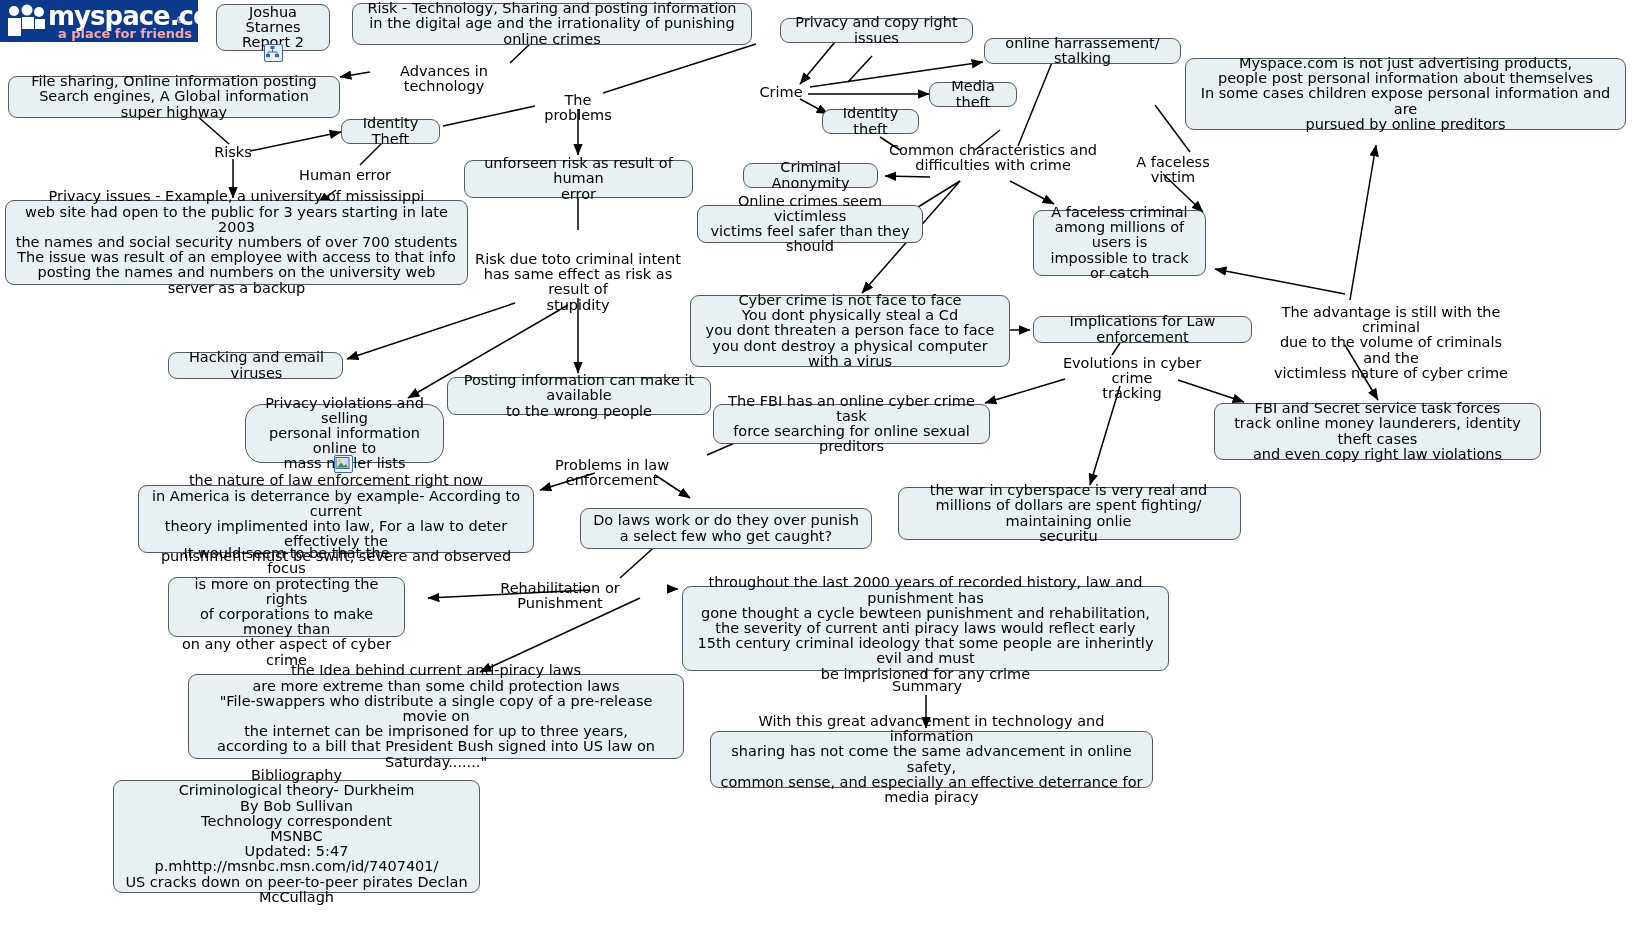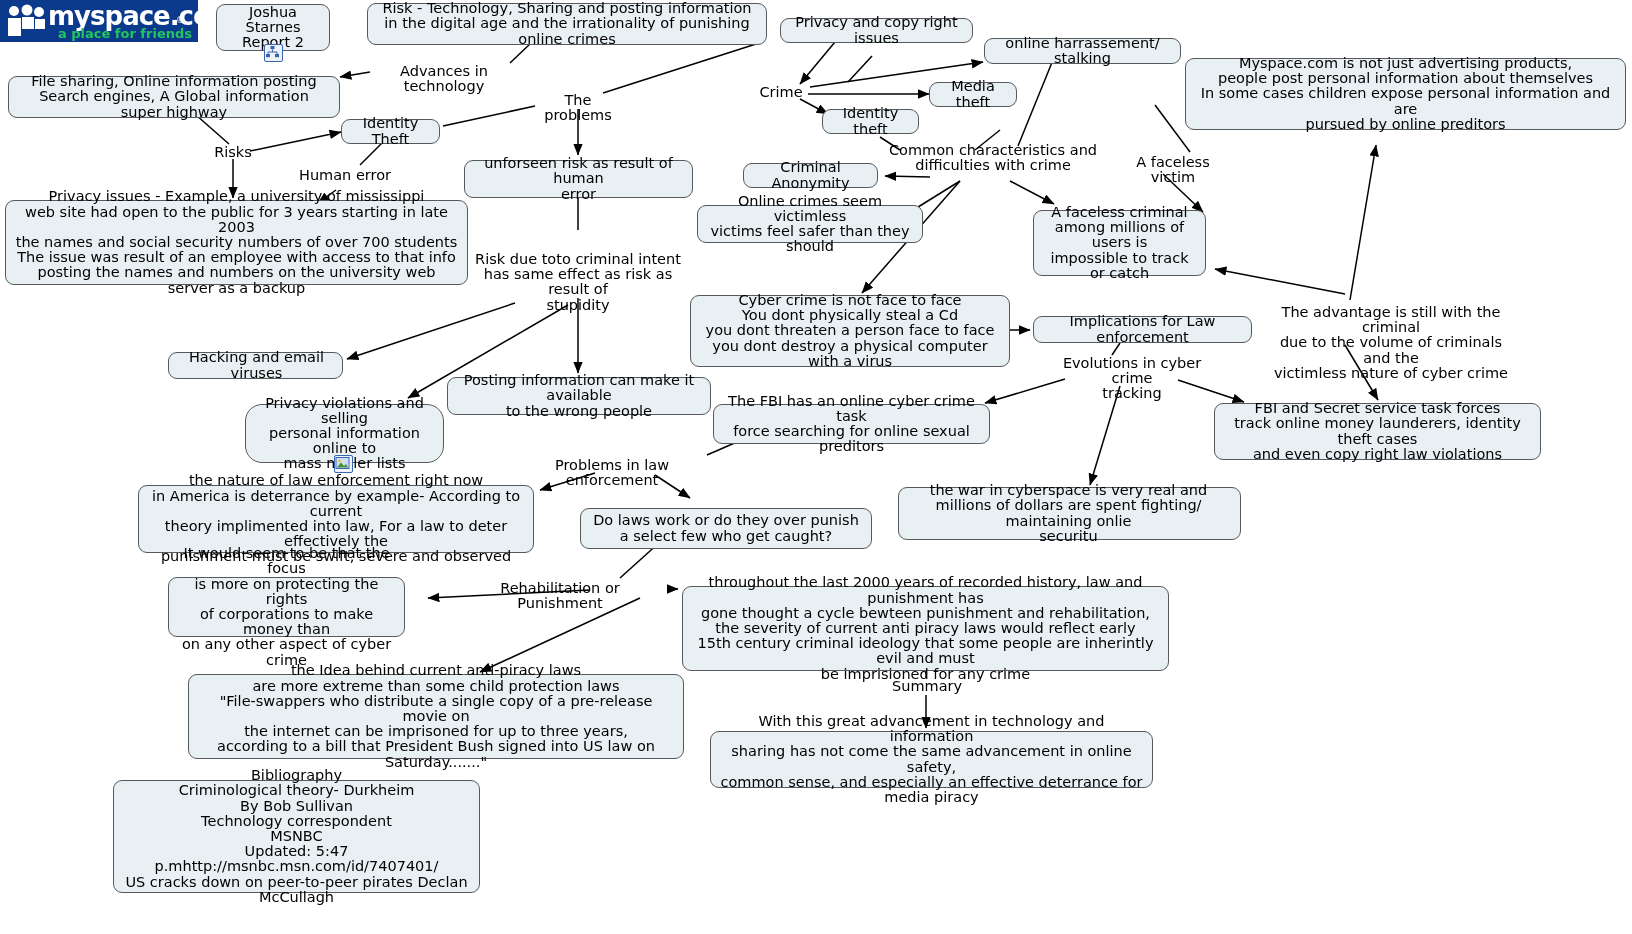--- a/index.html
+++ b/index.html
@@ -16,21 +16,21 @@
   .lbl{position:absolute;color:#000;font-size:14.5px;line-height:15.2px;
        text-align:center;white-space:pre-line;background:transparent;}
 
   
   #logo{position:absolute;left:0;top:0;width:198px;height:42px;background:#0b3a8c;
         overflow:hidden;}
   #logo .lg-people{position:absolute;left:5px;top:4px;width:42px;height:34px;}
   #logo .lg-main{position:absolute;left:48px;top:1px;color:#fff;font-weight:bold;
         font-size:26px;letter-spacing:-1px;font-family:"DejaVu Sans","Liberation Sans",sans-serif;}
   #logo .lg-reg{position:absolute;left:176px;top:16px;color:#fff;font-size:8px;}
-  #logo .lg-sub{position:absolute;right:6px;top:26px;color:#22c55e;font-weight:bold;
+  #logo .lg-sub{position:absolute;right:6px;top:26px;color:#fca5a5;font-weight:bold;
         font-size:13px;font-family:"DejaVu Sans","Liberation Sans",sans-serif;}
 
   
   .mini-icon{position:absolute;width:17px;height:16px;border:1px solid #3a63b0;
      background:#eef3fb;border-radius:2px;display:block;}
   .mini-icon svg{display:block;}
 </style>
 </head>
 <body>
 
@@ -135,21 +135,21 @@
 Report 2</div>
   <span class="mini-icon" style="left:264px;top:44px;">
     <svg width="15" height="14" viewBox="0 0 15 14">
         <rect x="5.5" y="1" width="4" height="3.2" fill="#3a63b0"></rect>
         <rect x="1" y="9" width="4" height="3.2" fill="#3a63b0"></rect>
         <rect x="10" y="9" width="4" height="3.2" fill="#3a63b0"></rect>
         <path d="M7.5,4.5 L7.5,7 M3,9 L3,7 L12,7 L12,9" stroke="#3a63b0" fill="none" stroke-width="1"></path>
       </svg>
   </span>
 
-  <div class="node" style="left:352px;top:3px;width:400px;height:42px;margin-left:15px;">Risk - Technology, Sharing and posting information
+  <div class="node" style="left:352px;top:3px;width:400px;height:42px;">Risk - Technology, Sharing and posting information
 in the digital age and the irrationality of punishing online crimes</div>
 
   <div class="node" style="left:8px;top:76px;width:332px;height:42px;">File sharing, Online information posting
 Search engines, A Global information super highway</div>
 
   <div class="node" style="left:341px;top:119px;width:99px;height:25px;">Identity Theft</div>
 
   <div class="node" style="left:464px;top:160px;width:229px;height:38px;">unforseen risk as result of human
 error</div>
 

